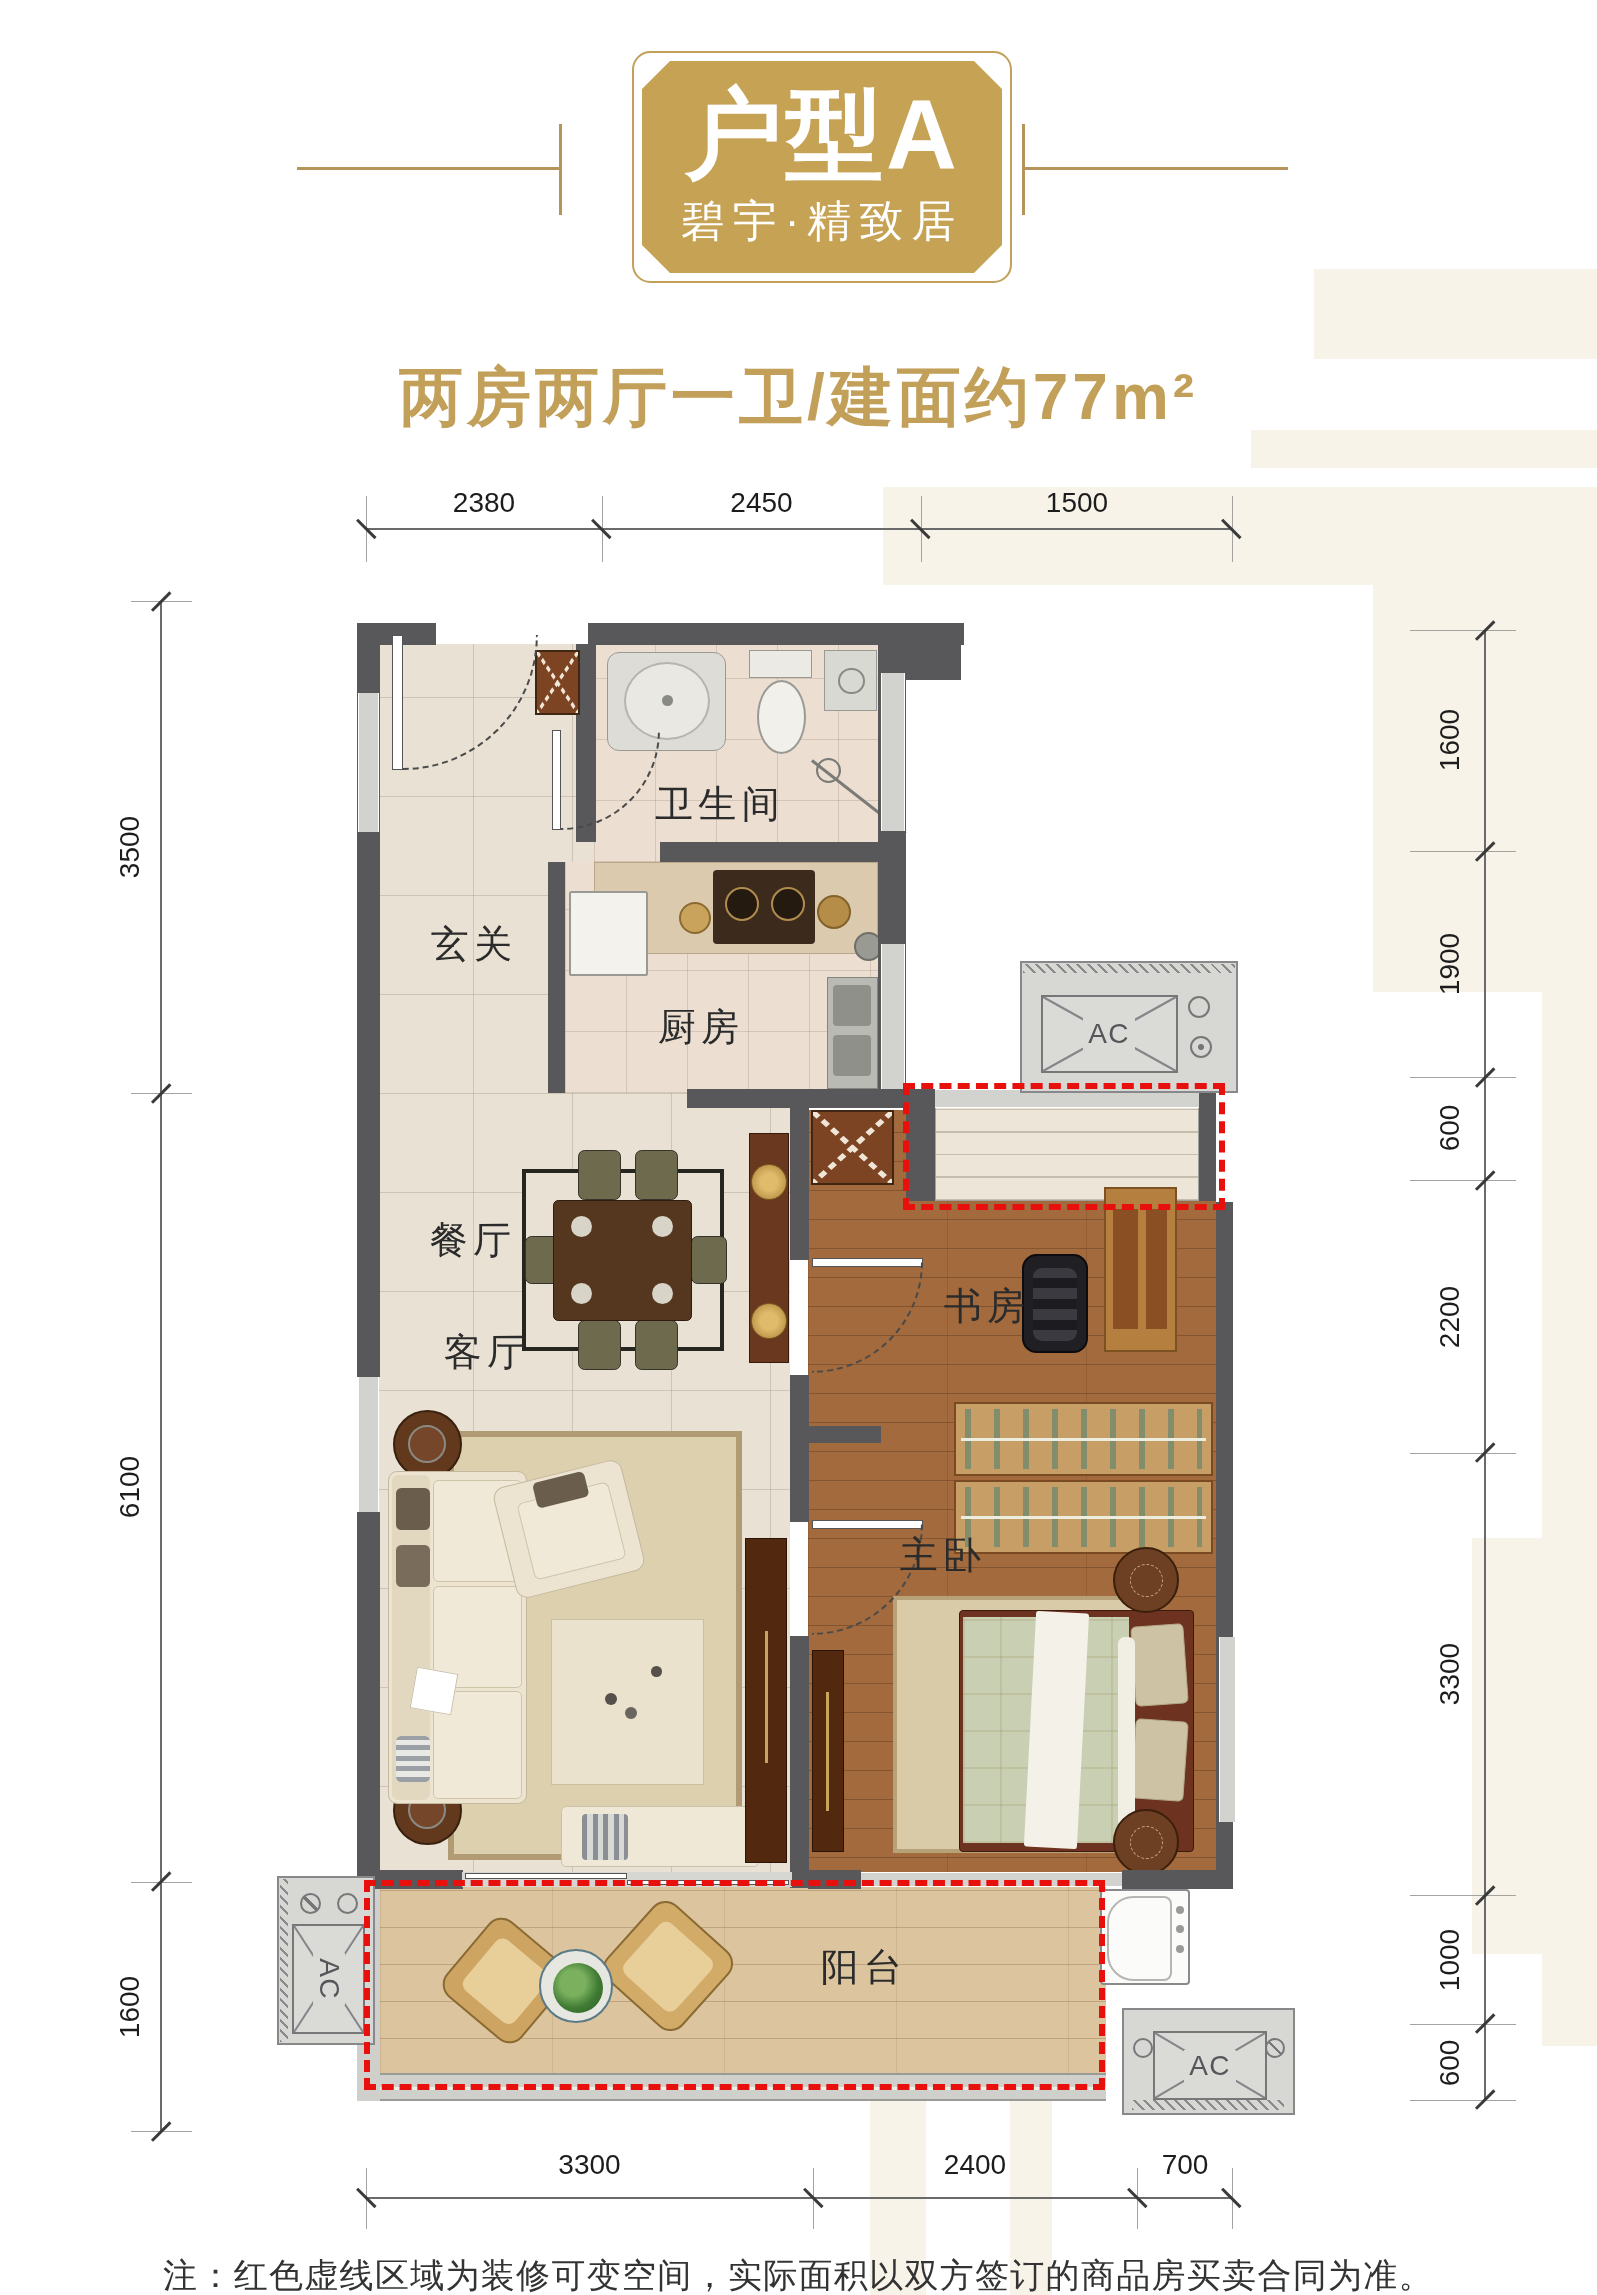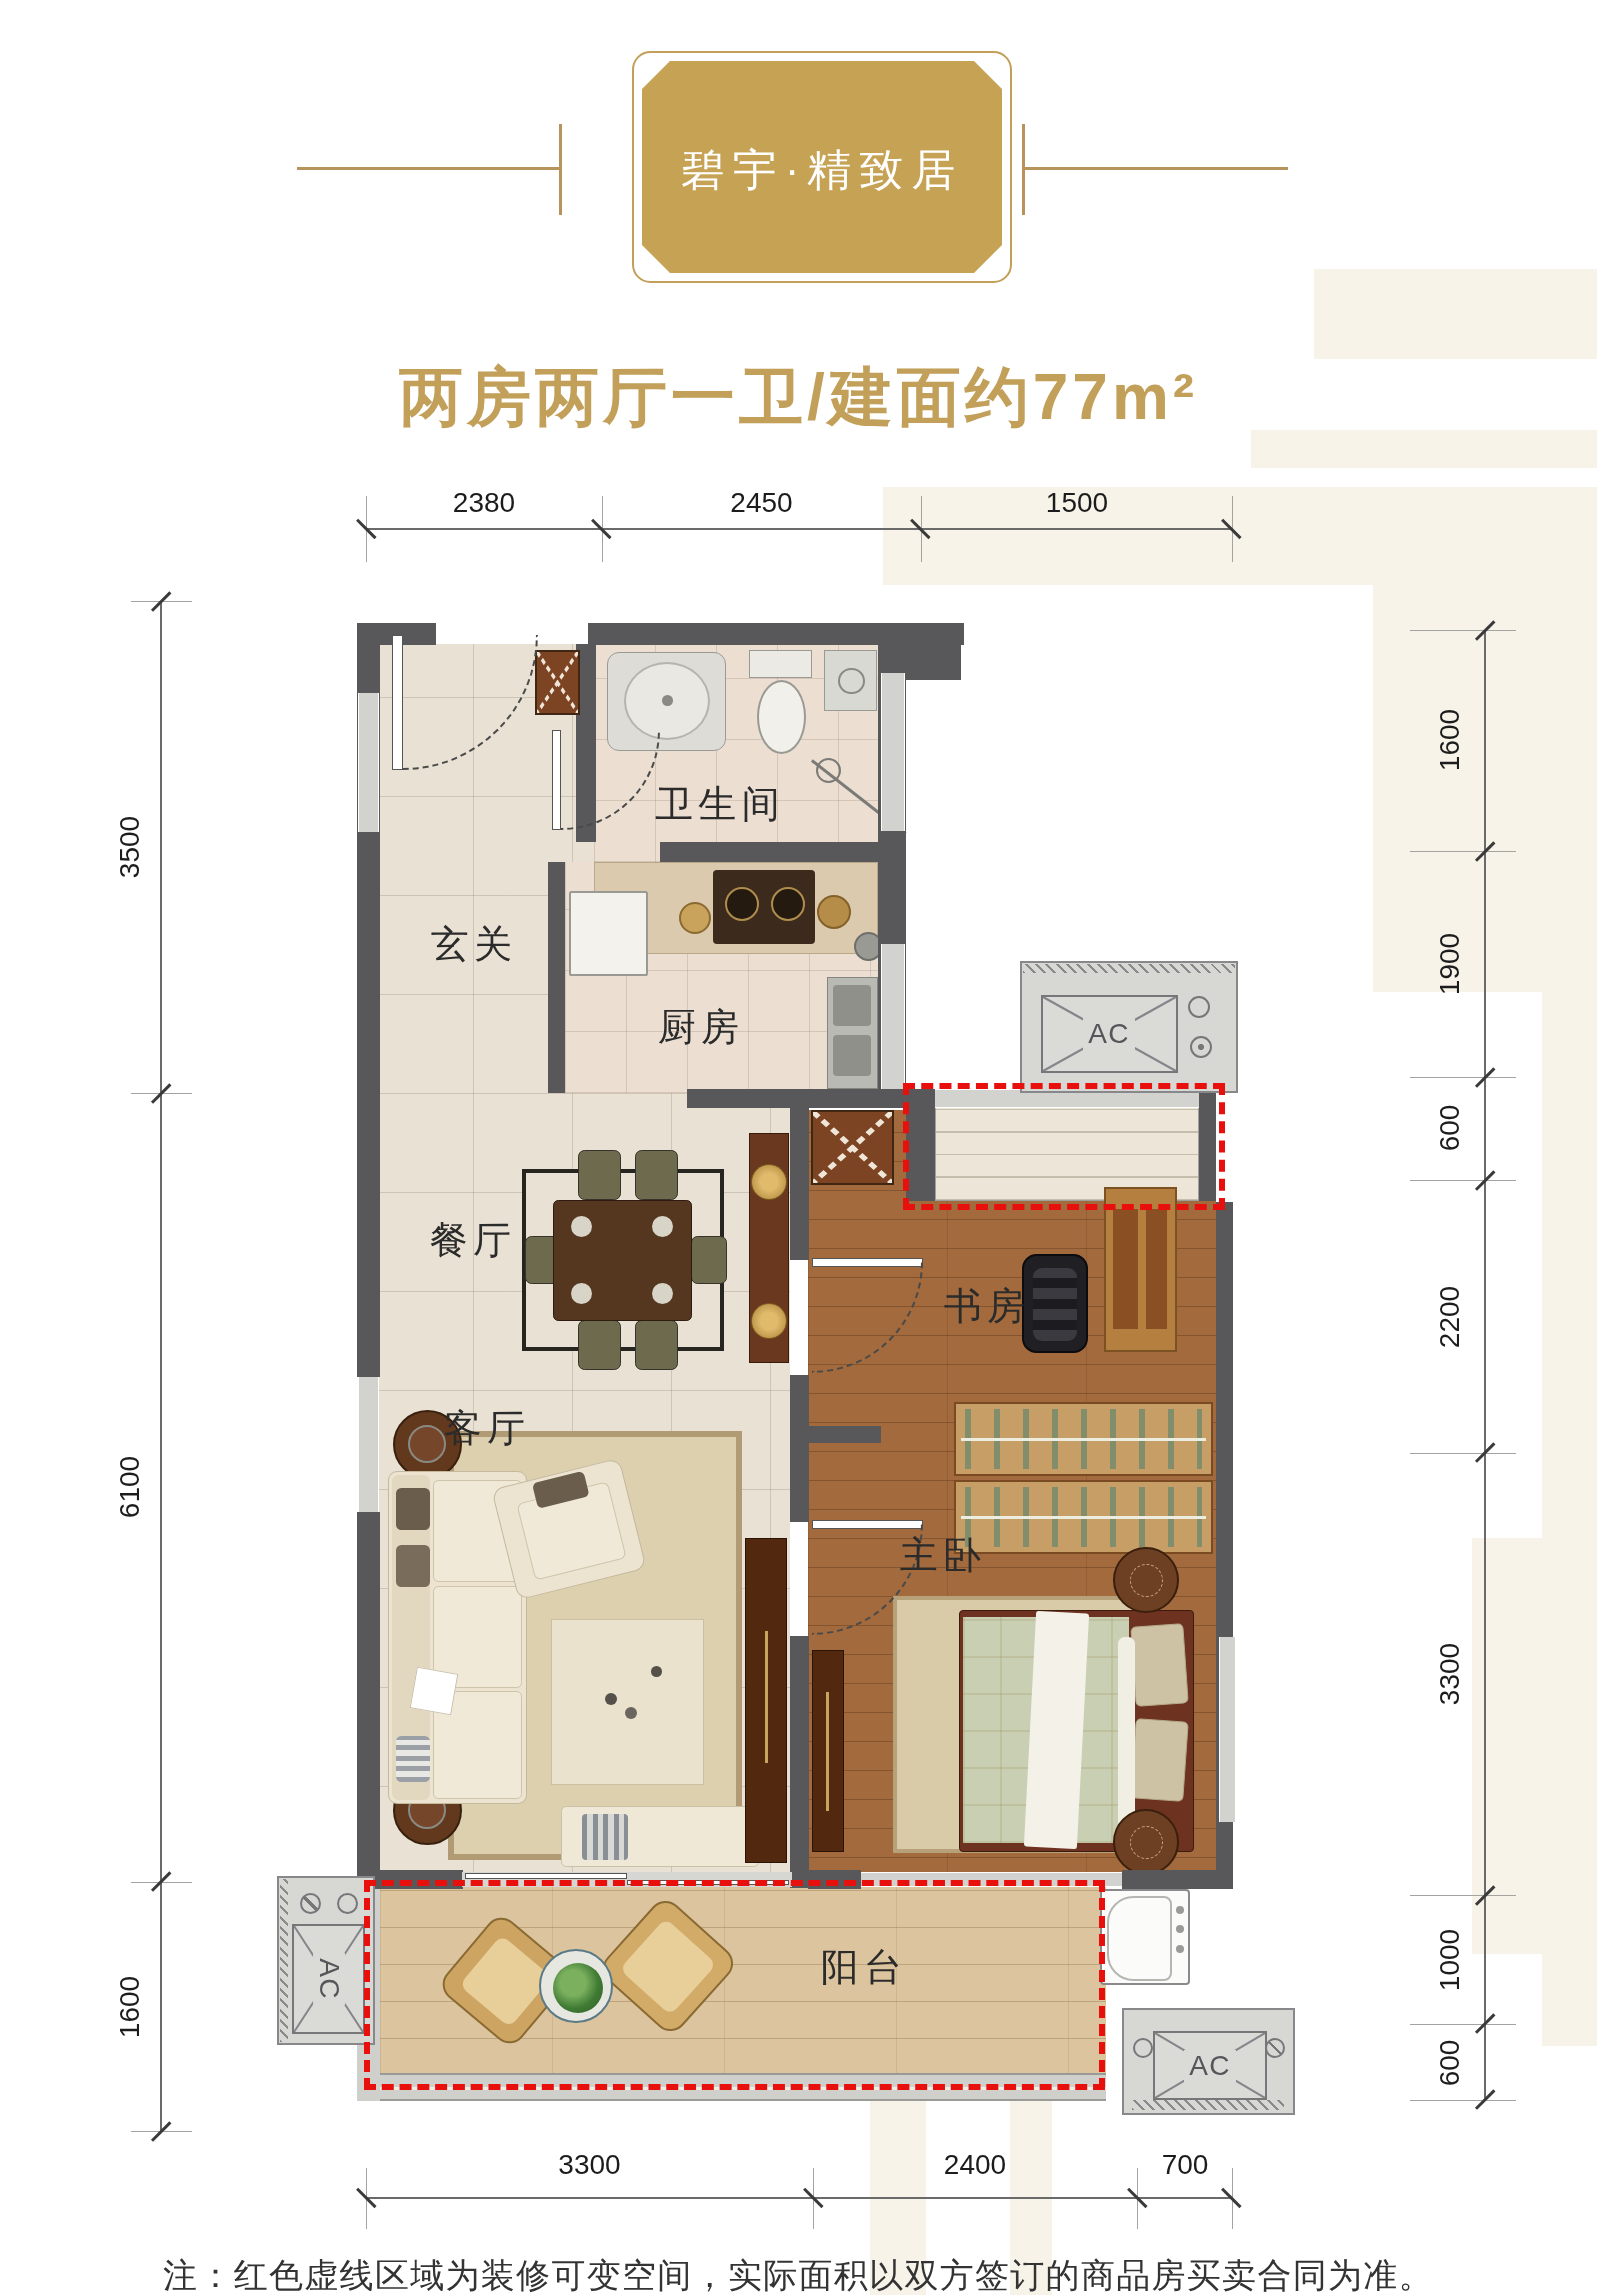--- a/index.html
+++ b/index.html
@@ -55,20 +55,21 @@
 <div class="wm" style="left:870px;top:1995px;width:56px;height:300px;"></div>
 
 <div class="abs" style="left:297px;top:167px;width:263px;height:3.3px;background:#b6945c;"></div>
 <div class="abs" style="left:559px;top:124px;width:3.3px;height:91px;background:#b6945c;"></div>
 <div class="abs" style="left:1022px;top:124px;width:3.3px;height:91px;background:#b6945c;"></div>
 <div class="abs" style="left:1025px;top:167px;width:263px;height:3.3px;background:#b6945c;"></div>
 
 <div class="abs" style="left:632px;top:51px;width:380px;height:232px;border:2px solid #c2a05a;border-radius:18.5px;background:#fff;box-sizing:border-box;">
   <div style="position:absolute;inset:8px;background:#c6a255;display:flex;flex-direction:column;align-items:center;justify-content:center;
               clip-path:polygon(28px 0,calc(100% - 28px) 0,100% 28px,100% calc(100% - 28px),calc(100% - 28px) 100%,28px 100%,0 calc(100% - 28px),0 28px);">
+    <div style="font-size:98px;font-weight:bold;color:#fff;letter-spacing:2.6px;line-height:1.05;">户型A</div>
     <div style="font-size:44px;color:#fff;letter-spacing:8px;margin-top:6.6px;">碧宇·精致居</div>
   </div>
 </div>
 
 <div class="abs" style="left:0;right:0;top:354px;text-align:center;">
   <span style="font-size:64px;font-weight:bold;color:#c2a05a;letter-spacing:4px;">两房两厅一卫/建面约77m²</span>
 </div>
 
 <div class="tileA" style="left:374px;top:644px;width:416px;height:1242px;"></div>
 <div class="tileB" style="left:594px;top:644px;width:312px;height:218px;"></div>
@@ -293,21 +294,21 @@
   <div class="circ" style="left:74px;top:54px;width:8px;height:8px;background:#9a9a98;"></div>
 </div>
 
 <div class="reddash" style="left:903px;top:1083px;width:322px;height:127px;"></div>
 <div class="reddash" style="left:364px;top:1880px;width:741px;height:210px;"></div>
 
 <div class="rlabel" style="left:474px;top:944px;">玄关</div>
 <div class="rlabel" style="left:720px;top:804px;">卫生间</div>
 <div class="rlabel" style="left:701px;top:1027px;">厨房</div>
 <div class="rlabel" style="left:473px;top:1240px;">餐厅</div>
-<div class="rlabel" style="left:487px;top:1428px;">客厅</div>
+<div class="rlabel" style="left:487px;top:1352px;">客厅</div>
 <div class="rlabel" style="left:987px;top:1306px;font-family:Liberation Mono, monospace;">书房</div>
 <div class="rlabel" style="left:943px;top:1555px;">主卧</div>
 <div class="rlabel" style="left:864px;top:1967px;">阳台</div>
 
 <div class="abs" style="left:366px;top:487px;width:867px;height:73px;">
   <span class="dimtxt" style="left:0;width:236px;top:0;">2380</span>
   <span class="dimtxt" style="left:236px;width:319px;top:0;">2450</span>
   <span class="dimtxt" style="left:555px;width:312px;top:0;">1500</span>
   <div class="dimline" style="left:0;top:41px;width:867px;height:2px;"></div>
   <div class="ext" style="left:0;top:9.2px;width:1.3px;height:66px;"></div>

